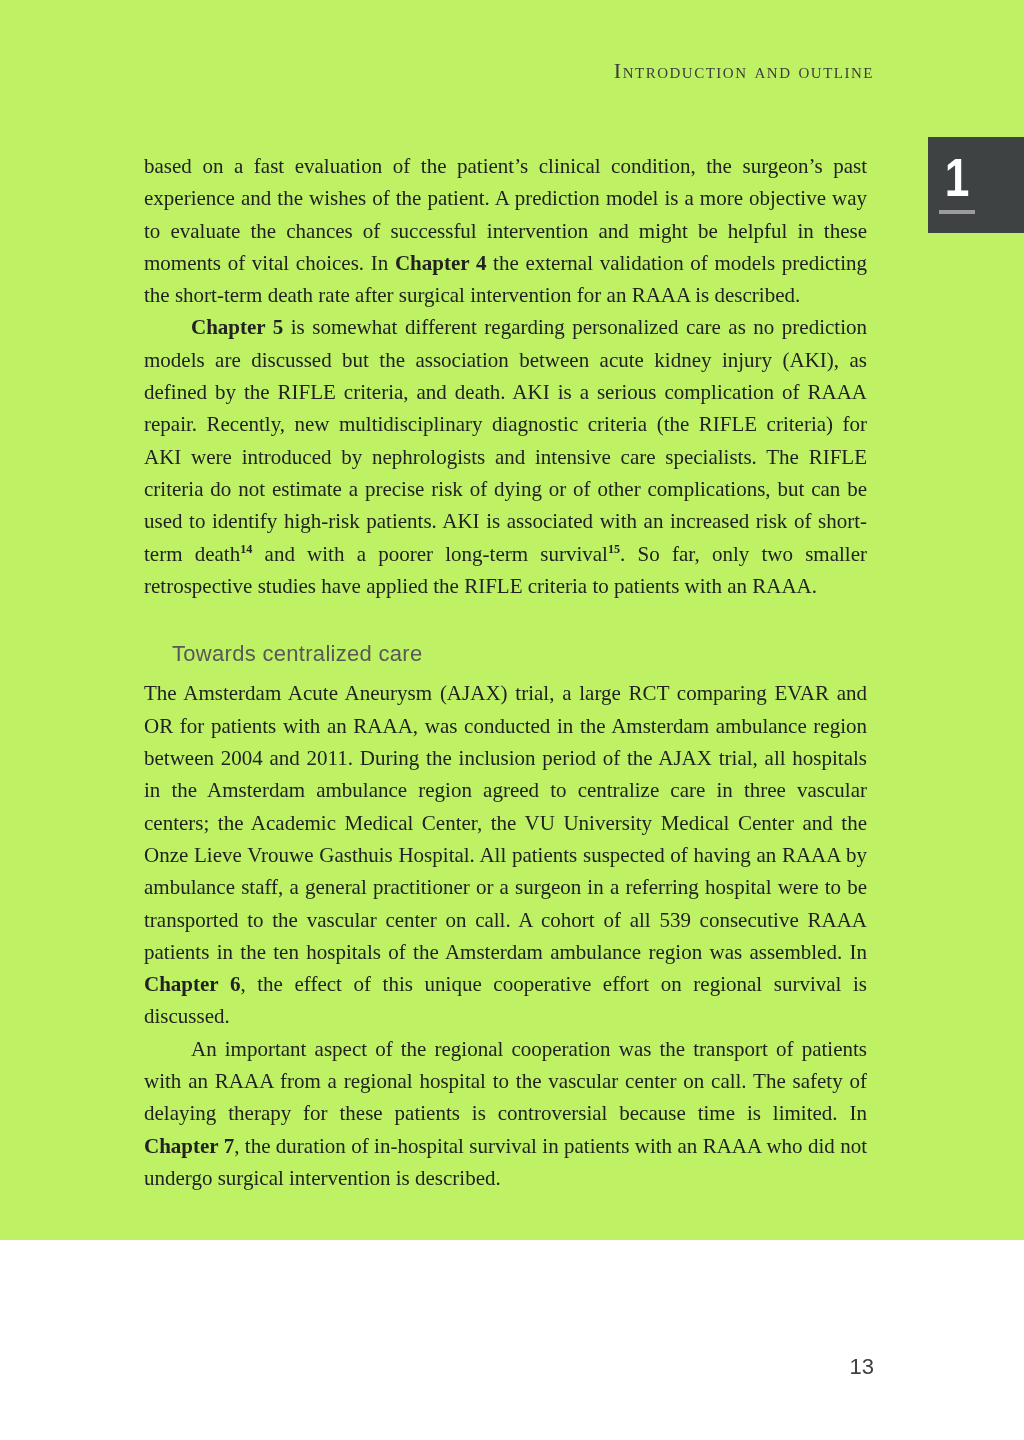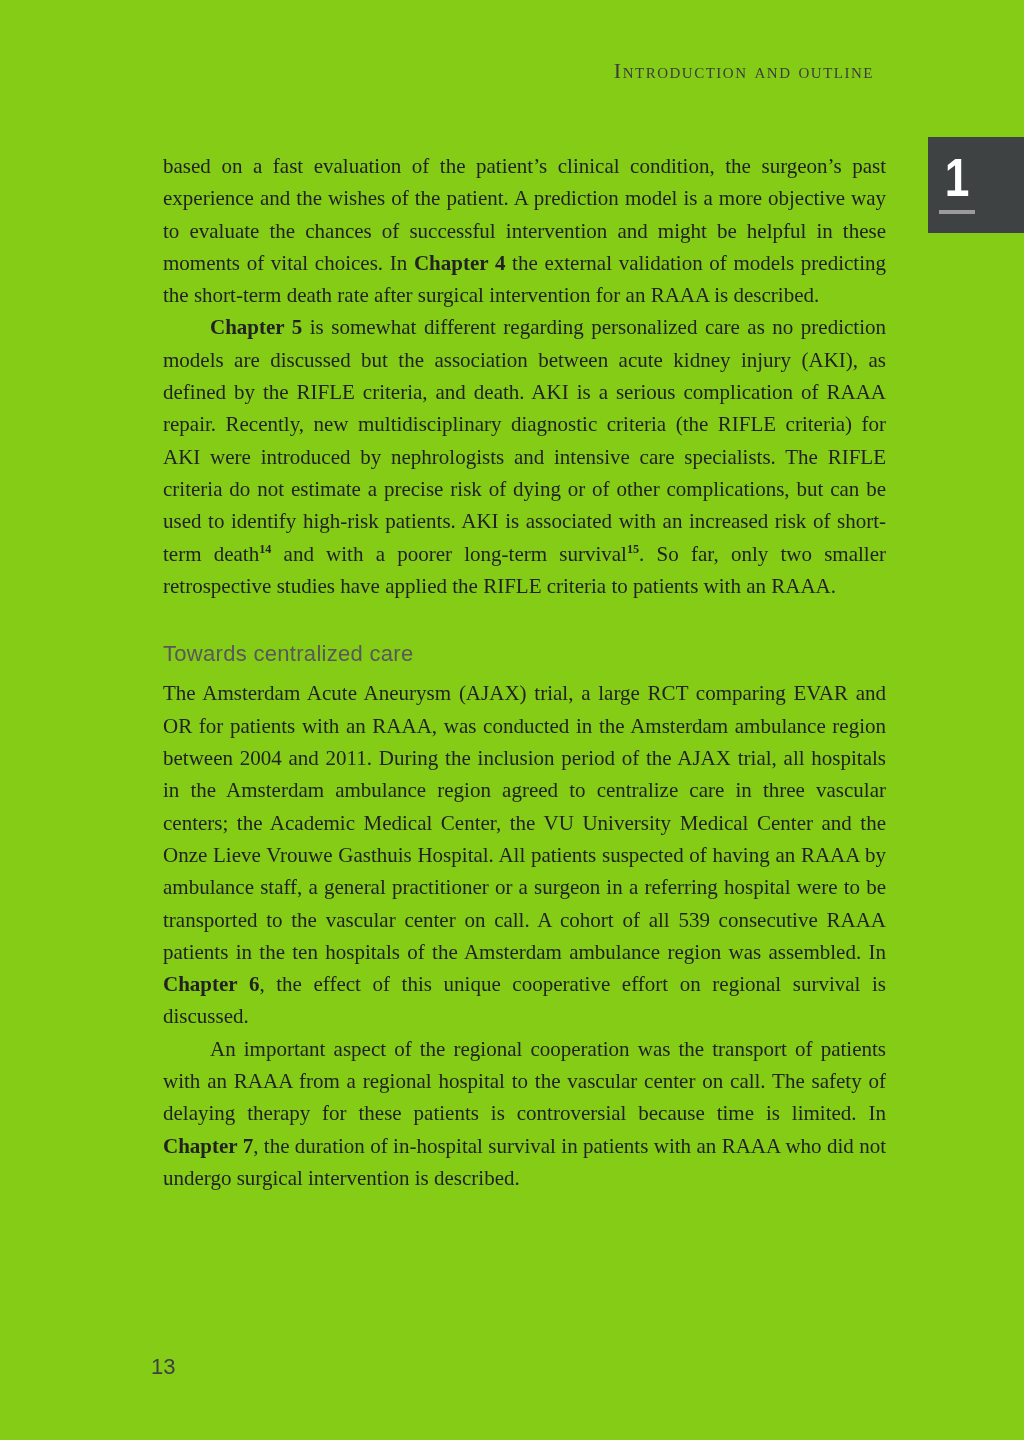--- a/index.html
+++ b/index.html
@@ -6,22 +6,22 @@
     margin: 0;
     padding: 0;
     background: #ffffff;
     width: 1024px;
     height: 1440px;
     overflow: hidden;
   }
   .page {
     position: relative;
     width: 1024px;
-    height: 1440px;
-    background: #84cc16;
+    height: 1240px;
+    background: #bef264;
     font-family: "Liberation Serif", serif;
   }
   .running-header {
     position: absolute;
     top: 58px;
     left: 151px;
     width: 723px;
     text-align: right;
     font-family: "Liberation Serif", serif;
     font-variant: small-caps;
@@ -57,21 +57,21 @@
   }
   .tab-underline {
     display: block;
     margin: 7px auto 0 auto;
     width: 36px;
     height: 4px;
     background: #9b9b9b;
   }
   .text-column {
     position: absolute;
-    left: 163px;
+    left: 144px;
     top: 150px;
     width: 723px;
     color: #222222;
     font-size: 21px;
     line-height: 32.3px;
     text-align: justify;
   }
   .body-para {
     margin: 0;
     padding: 0;
@@ -95,21 +95,21 @@
     font-size: 22px;
     letter-spacing: 0.3px;
     color: #58585a;
     text-align: left;
   }
   .page-number {
     position: absolute;
     top: 1354px;
     left: 151px;
     width: 723px;
-    text-align: left;
+    text-align: right;
     font-family: "Liberation Sans", sans-serif;
     font-size: 22px;
     color: #3f3f44;
   }
 </style>
 </head>
 <body>
 
 <div class="page">
 
@@ -118,20 +118,20 @@
   <div class="chapter-tab" style="background: rgb(62, 66, 66);">
     <div class="tab-inner">
       <span class="chapter-number">1</span>
       <span class="tab-underline" style="background: rgb(155, 155, 155);"></span>
     </div>
   </div>
 
   <div class="text-column" style="color: rgb(34, 34, 34);">
       <p class="body-para"><span>based on a fast evaluation of the patient’s clinical condition, the surgeon’s past experience and the wishes of the patient. A prediction model is a more objective way to evaluate the chances of successful intervention and might be helpful in these moments of vital choices. In </span><strong>Chapter 4</strong><span> the external validation of models predicting the short-term death rate after surgical intervention for an RAAA is described.</span></p>
       <p class="body-para indent"><strong>Chapter 5</strong><span> is somewhat different regarding personalized care as no prediction models are discussed but the association between acute kidney injury (AKI), as defined by the RIFLE criteria, and death. AKI is a serious complication of RAAA repair. Recently, new multidisciplinary diagnostic criteria (the RIFLE criteria) for AKI were introduced by nephrologists and intensive care specialists. The RIFLE criteria do not estimate a precise risk of dying or of other complications, but can be used to identify high-risk patients. AKI is associated with an increased risk of short-term death</span><sup>14</sup><span> and with a poorer long-term survival</span><sup>15</sup><span>. So far, only two smaller retrospective studies have applied the RIFLE criteria to patients with an RAAA.</span></p>
-      <h2 class="section-heading" style="color: rgb(88, 88, 90);">Towards centralized care</h2>
+      <h2 class="section-heading" style="color: rgb(88, 88, 90); margin-left: 28px;">Towards centralized care</h2>
       <p class="body-para"><span>The Amsterdam Acute Aneurysm (AJAX) trial, a large RCT comparing EVAR and OR for patients with an RAAA, was conducted in the Amsterdam ambulance region between 2004 and 2011. During the inclusion period of the AJAX trial, all hospitals in the Amsterdam ambulance region agreed to centralize care in three vascular centers; the Academic Medical Center, the VU University Medical Center and the Onze Lieve Vrouwe Gasthuis Hospital. All patients suspected of having an RAAA by ambulance staff, a general practitioner or a surgeon in a referring hospital were to be transported to the vascular center on call. A cohort of all 539 consecutive RAAA patients in the ten hospitals of the Amsterdam ambulance region was assembled. In </span><strong>Chapter 6</strong><span>, the effect of this unique cooperative effort on regional survival is discussed.</span></p>
       <p class="body-para indent"><span>An important aspect of the regional cooperation was the transport of patients with an RAAA from a regional hospital to the vascular center on call. The safety of delaying therapy for these patients is controversial because time is limited. In </span><strong>Chapter 7</strong><span>, the duration of in-hospital survival in patients with an RAAA who did not undergo surgical intervention is described.</span></p>
     </div>
 
   <div class="page-number">13</div>
 
 </div>
 
 </body></html>

